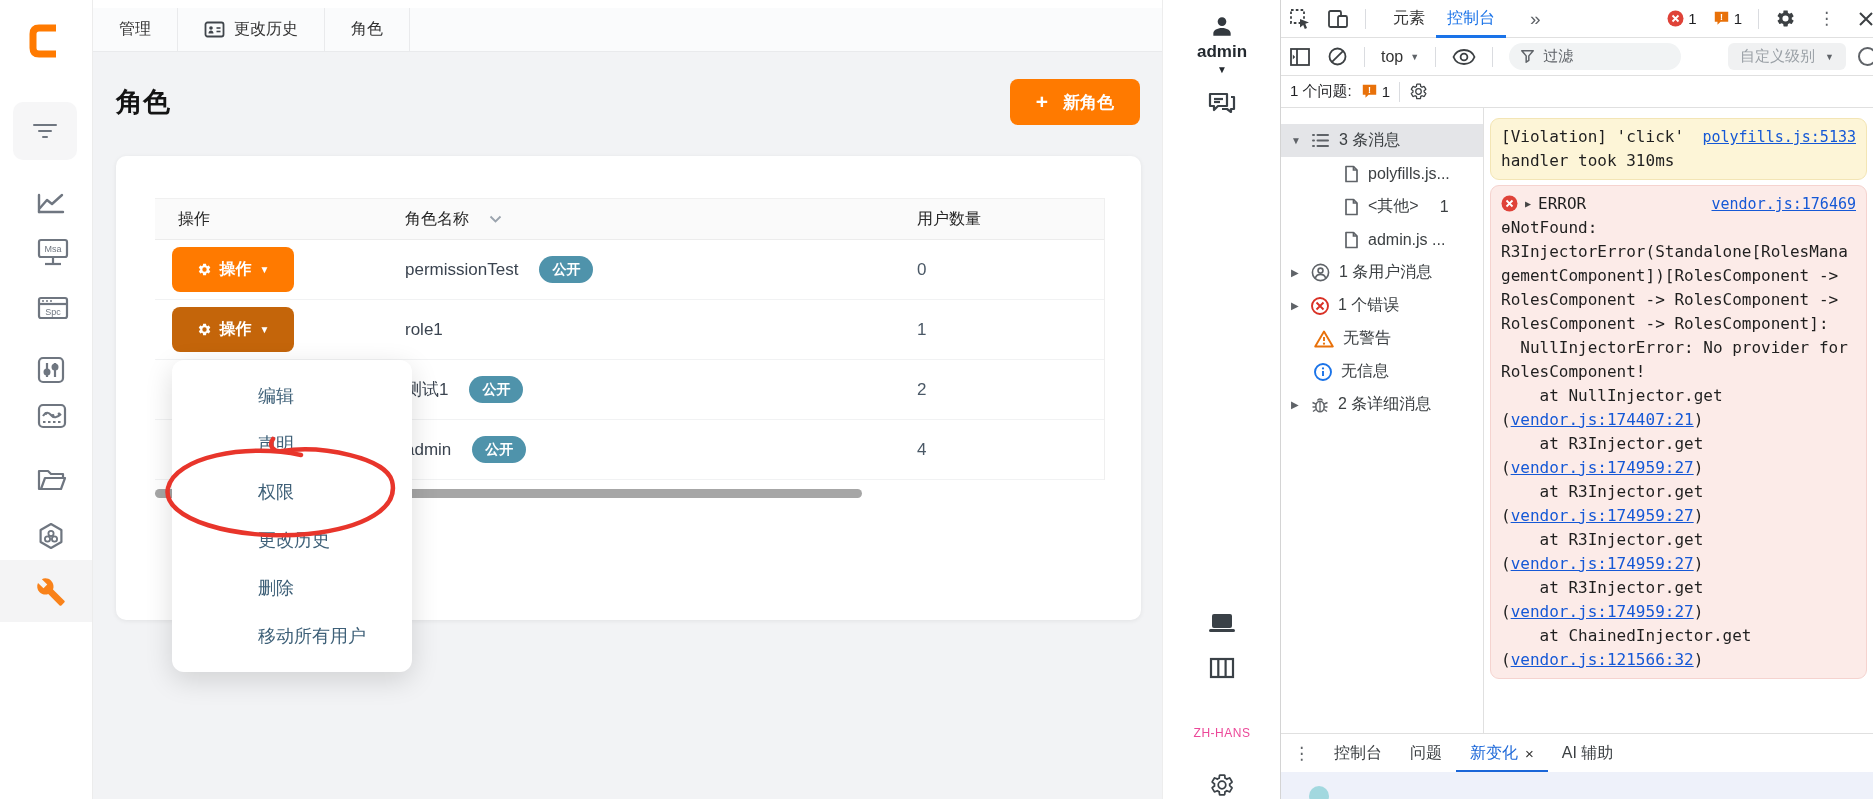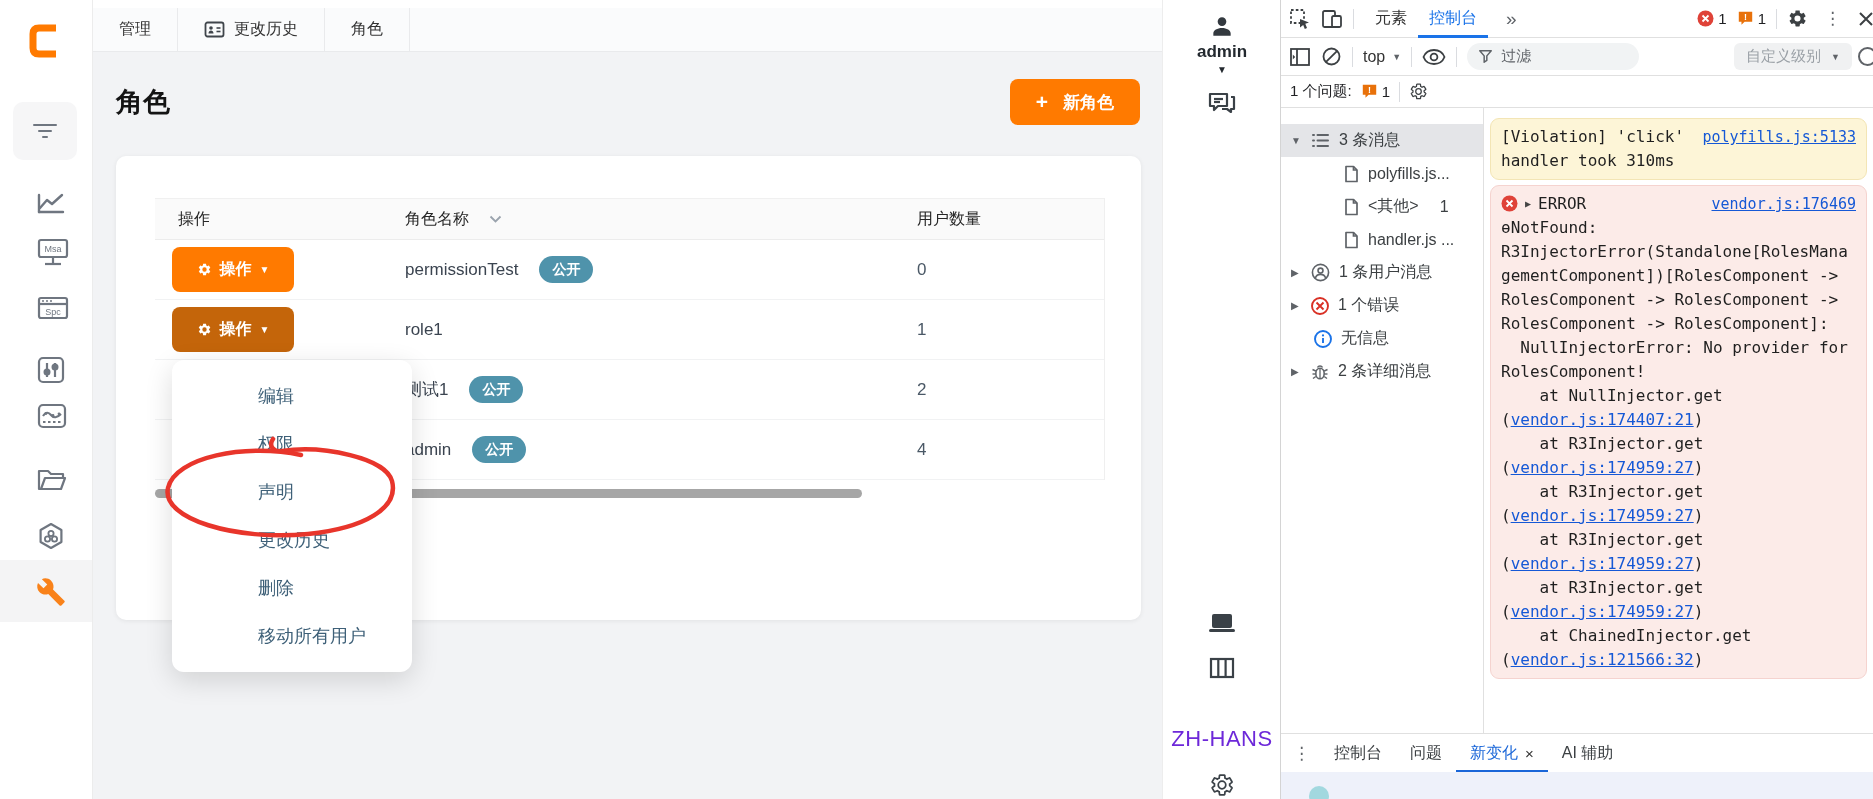--- a/index.html
+++ b/index.html
@@ -39,25 +39,25 @@
   .hscroll { position:absolute; left:39px; top:333px; width:707px; height:9px; background:#a6a6a6; border-radius:5px; z-index:1; }
   .dropdown { position:absolute; left:79px; top:352px; width:240px; padding:12px 0; background:#fff; border-radius:12px; box-shadow:0 8px 28px rgba(0,0,0,.14); z-index:10; }
   .menu-item { height:48px; display:flex; align-items:center; padding-left:86px; font-size:18px; color:#3e6078; cursor:pointer; }
   .annotation { position:absolute; left:48px; top:425px; z-index:12; pointer-events:none; }
 
   
   .side-panel { position:absolute; left:1162px; top:0; width:118px; height:799px; background:#fff; border-left:1px solid #ededed; z-index:3; }
   .sp-item { position:absolute; left:0; width:118px; display:flex; justify-content:center; }
   .sp-admin { font-size:17px; font-weight:bold; color:#23292f; }
   .sp-caret { font-size:10px; color:#23292f; }
-  .sp-lang { font-size:22px; color:#6d28d9; letter-spacing:.5px; }
+  .sp-lang { font-size:12px; color:#ec4899; letter-spacing:.5px; }
 
   
   .devtools { position:absolute; left:1280px; top:0; width:593px; height:799px; background:#fff; border-left:1px solid #d4d4d4; overflow:hidden; }
-  .dt-toolbar { height:38px; border-bottom:1px solid #e0e0e0; display:flex; align-items:center; padding:16px 8px; gap:10px;text-align:center; }
+  .dt-toolbar { height:38px; border-bottom:1px solid #e0e0e0; display:flex; align-items:center; padding:16px 8px; gap:16px;text-align:center; }
   .vdiv { width:1px; height:20px; background:#dadce0; }
   .dt-tabs { display:flex; height:38px; align-items:stretch; }
   .dt-tab { padding:0 11px; font-size:16px; color:#333; display:flex; align-items:center; cursor:pointer; }
   .dt-tab.active { color:#1a73e8; box-shadow:inset 0 -3px 0 #1a73e8; }
   .more-tabs { font-size:19px; color:#5f6368; padding:0 8px; cursor:pointer; }
   .spacer { flex:1; }
   .cbadge { display:flex; align-items:center; gap:4px; font-size:15px; color:#202124; cursor:pointer; }
   .dt-ibtn { cursor:pointer; display:flex; align-items:center; }
   .ctx-sel { display:flex; align-items:center; gap:7px; font-size:16px; color:#333; cursor:pointer; }
   .ctx-caret { font-size:9px; color:#5f6368; }
@@ -324,24 +324,24 @@
         </div>
     </div>
     <div class="hscroll"></div>
   </div>
 
   <div class="dropdown">
       <div class="menu-item">
         <span>编辑</span>
       </div>
       <div class="menu-item">
+        <span>声明</span>
+      </div>
+      <div class="menu-item">
         <span>权限</span>
-      </div>
-      <div class="menu-item">
-        <span>声明</span>
       </div>
       <div class="menu-item">
         <span>更改历史</span>
       </div>
       <div class="menu-item">
         <span>删除</span>
       </div>
       <div class="menu-item">
         <span>移动所有用户</span>
       </div>
@@ -542,21 +542,21 @@
           <span class="tlabel">&lt;其他&gt;</span>
           <span class="tcount">1</span>
         </div>
         <div class="tree-row ind1">
           <span class="ticn">
             <svg width="15" height="18" viewBox="0 0 15 18">
               <path d="M2 1.5 h7.5 L13 5 v11.5 H2 Z" fill="none" stroke="#5f6368" stroke-width="1.7" stroke-linejoin="round"></path>
               <path d="M9.5 1.5 V5 H13" fill="none" stroke="#5f6368" stroke-width="1.7"></path>
             </svg>
           </span>
-          <span class="tlabel">handler.js ...</span>
+          <span class="tlabel">admin.js ...</span>
         </div>
         <div class="tree-row">
           <span class="tarrow">▶</span>
           <span class="ticn">
             <svg width="19" height="19" viewBox="0 0 20 20">
               <circle cx="10" cy="10" r="8.5" fill="none" stroke="#5f6368" stroke-width="1.7"></circle>
               <circle cx="10" cy="8" r="2.6" fill="none" stroke="#5f6368" stroke-width="1.7"></circle>
               <path d="M4.5 16 c1-3 3-4 5.5-4 s4.5 1 5.5 4" fill="none" stroke="#5f6368" stroke-width="1.7"></path>
             </svg>
           </span>
@@ -564,20 +564,30 @@
         </div>
         <div class="tree-row">
           <span class="tarrow">▶</span>
           <span class="ticn">
             <svg width="18" height="18" viewBox="0 0 18 18">
               <circle cx="9" cy="9" r="8" fill="none" stroke="#d93025" stroke-width="1.9"></circle>
               <path d="M5.5 5.5 l7 7 M12.5 5.5 l-7 7" stroke="#d93025" stroke-width="1.9"></path>
             </svg>
           </span>
           <span class="tlabel">1 个错误</span>
+        </div>
+        <div class="tree-row noarrow">
+          <span class="ticn">
+            <svg width="20" height="18" viewBox="0 0 20 18">
+              <path d="M10 1.5 L18.8 16.5 H1.2 Z" fill="none" stroke="#e8710a" stroke-width="1.9" stroke-linejoin="round"></path>
+              <line x1="10" y1="7" x2="10" y2="11" stroke="#e8710a" stroke-width="1.9"></line>
+              <circle cx="10" cy="13.7" r="1.1" fill="#e8710a"></circle>
+            </svg>
+          </span>
+          <span class="tlabel">无警告</span>
         </div>
         <div class="tree-row noarrow">
           <span class="ticn">
             <svg width="18" height="18" viewBox="0 0 18 18">
               <circle cx="9" cy="9" r="8" fill="none" stroke="#1a73e8" stroke-width="1.9"></circle>
               <circle cx="9" cy="5.4" r="1.1" fill="#1a73e8"></circle>
               <line x1="9" y1="8" x2="9" y2="13" stroke="#1a73e8" stroke-width="1.9"></line>
             </svg>
           </span>
           <span class="tlabel">无信息</span>

